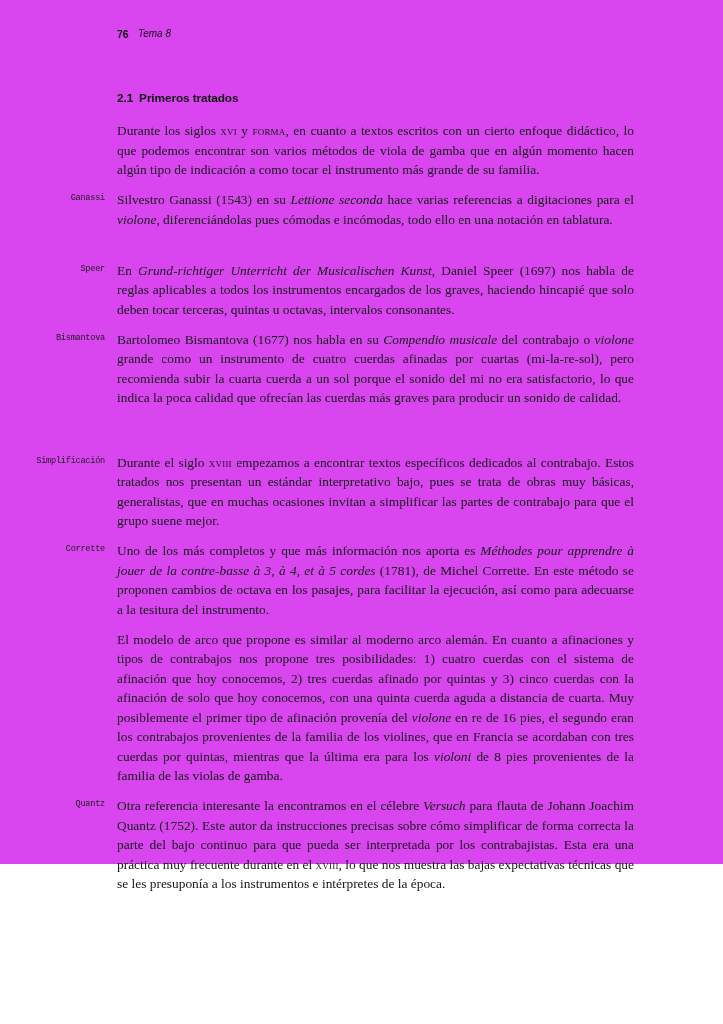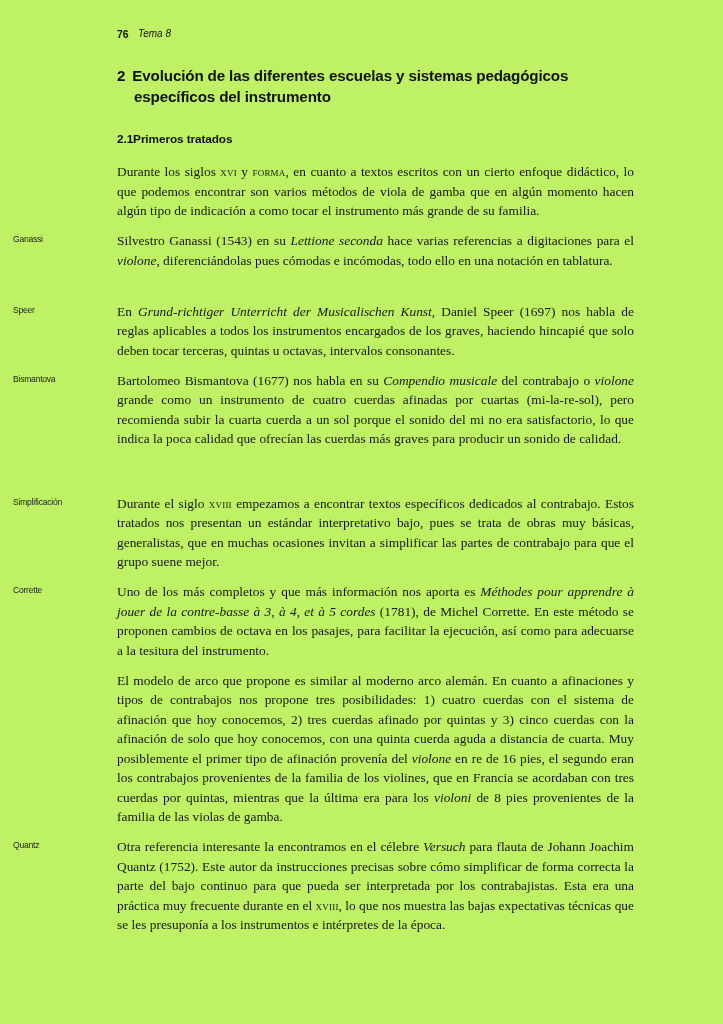--- a/index.html
+++ b/index.html
@@ -15,22 +15,22 @@
     overflow: hidden;
     font-family: "Liberation Serif", "DejaVu Serif", serif;
     color: #1a1a1a;
     -webkit-font-smoothing: antialiased;
   }
 
   .page {
     position: absolute;
     inset: 0;
     width: 723px;
-    height: 1024px;
-    background: #bef264;
+    height: 864px;
+    background: #d946ef;
   }
 
   
   .running-head {
     position: absolute;
     left: 0;
     top: 28px;
     width: 723px;
     height: 18px;
   }
@@ -81,21 +81,21 @@
   h2.sub-title {
     font-family: "Liberation Sans", "DejaVu Sans", sans-serif;
     font-weight: bold;
     font-size: 11.8px;
     line-height: 15px;
     color: #111;
     margin: 0;
     padding: 0;
     letter-spacing: -0.1px;
   }
-  h2.sub-title .num { }
+  h2.sub-title .num { margin-right: 6px; }
 
   
   .para {
     position: relative;
     font-size: 13.4px;
     line-height: 19.5px;
     text-align: justify;
     text-justify: inter-word;
     margin: 0;
     hyphens: manual;
@@ -107,22 +107,22 @@
     font-feature-settings: "smcp" 1;
     letter-spacing: 0.2px;
   }
 
   
   .marginal {
     position: absolute;
     left: -104px;
     top: 3px;
     width: 92px;
-    text-align: left;
-    font-family: Liberation Sans, sans-serif;
+    text-align: right;
+    font-family: Liberation Mono, monospace;
     font-size: 8.6px;
     line-height: 11px;
     letter-spacing: -0.25px;
     color: #1d1d1d;
     white-space: nowrap;
   }
 
   
   .gap-after-h1  { height: 25px; }
   .gap-after-h2  { height: 15px; }
@@ -133,23 +133,20 @@
 <body>
 
 <div class="page">
 
   <div class="running-head">
     <span class="folio">76</span>
     <span class="running-title">Tema 8</span>
   </div>
 
   <div class="body-col">
-    <h1 class="sec-title">
-      <span class="num">2</span><span>Evolución de las diferentes escuelas y sistemas pedagógicos específicos del instrumento</span>
-    </h1>
     <div id="flow">
         <div class="gap-after-h1"></div>
         <h2 class="sub-title"><span class="num">2.1</span><span>Primeros tratados</span></h2>
         <div class="gap-after-h2"></div>
         <p class="para"><span>Durante los siglos </span><span class="sc">xvi</span><span> y </span><span class="sc">forma</span><span>, en cuanto a textos escritos con un cierto enfoque didáctico, lo que podemos encontrar son varios métodos de viola de gamba que en algún momento hacen algún tipo de indicación a como tocar el instrumento más grande de su familia.</span></p>
         <div class="gap-para"></div>
         <p class="para"><span class="marginal">Ganassi</span><span>Silvestro Ganassi (1543) en su </span><i>Lettione seconda</i><span> hace varias referencias a digitaciones para el </span><i>violone</i><span>, diferenciándolas pues cómodas e incómodas, todo ello en una notación en tablatura.</span></p>
         <div class="gap-para"></div>
         <div class="gap-para"></div>
         <div class="gap-para"></div>

